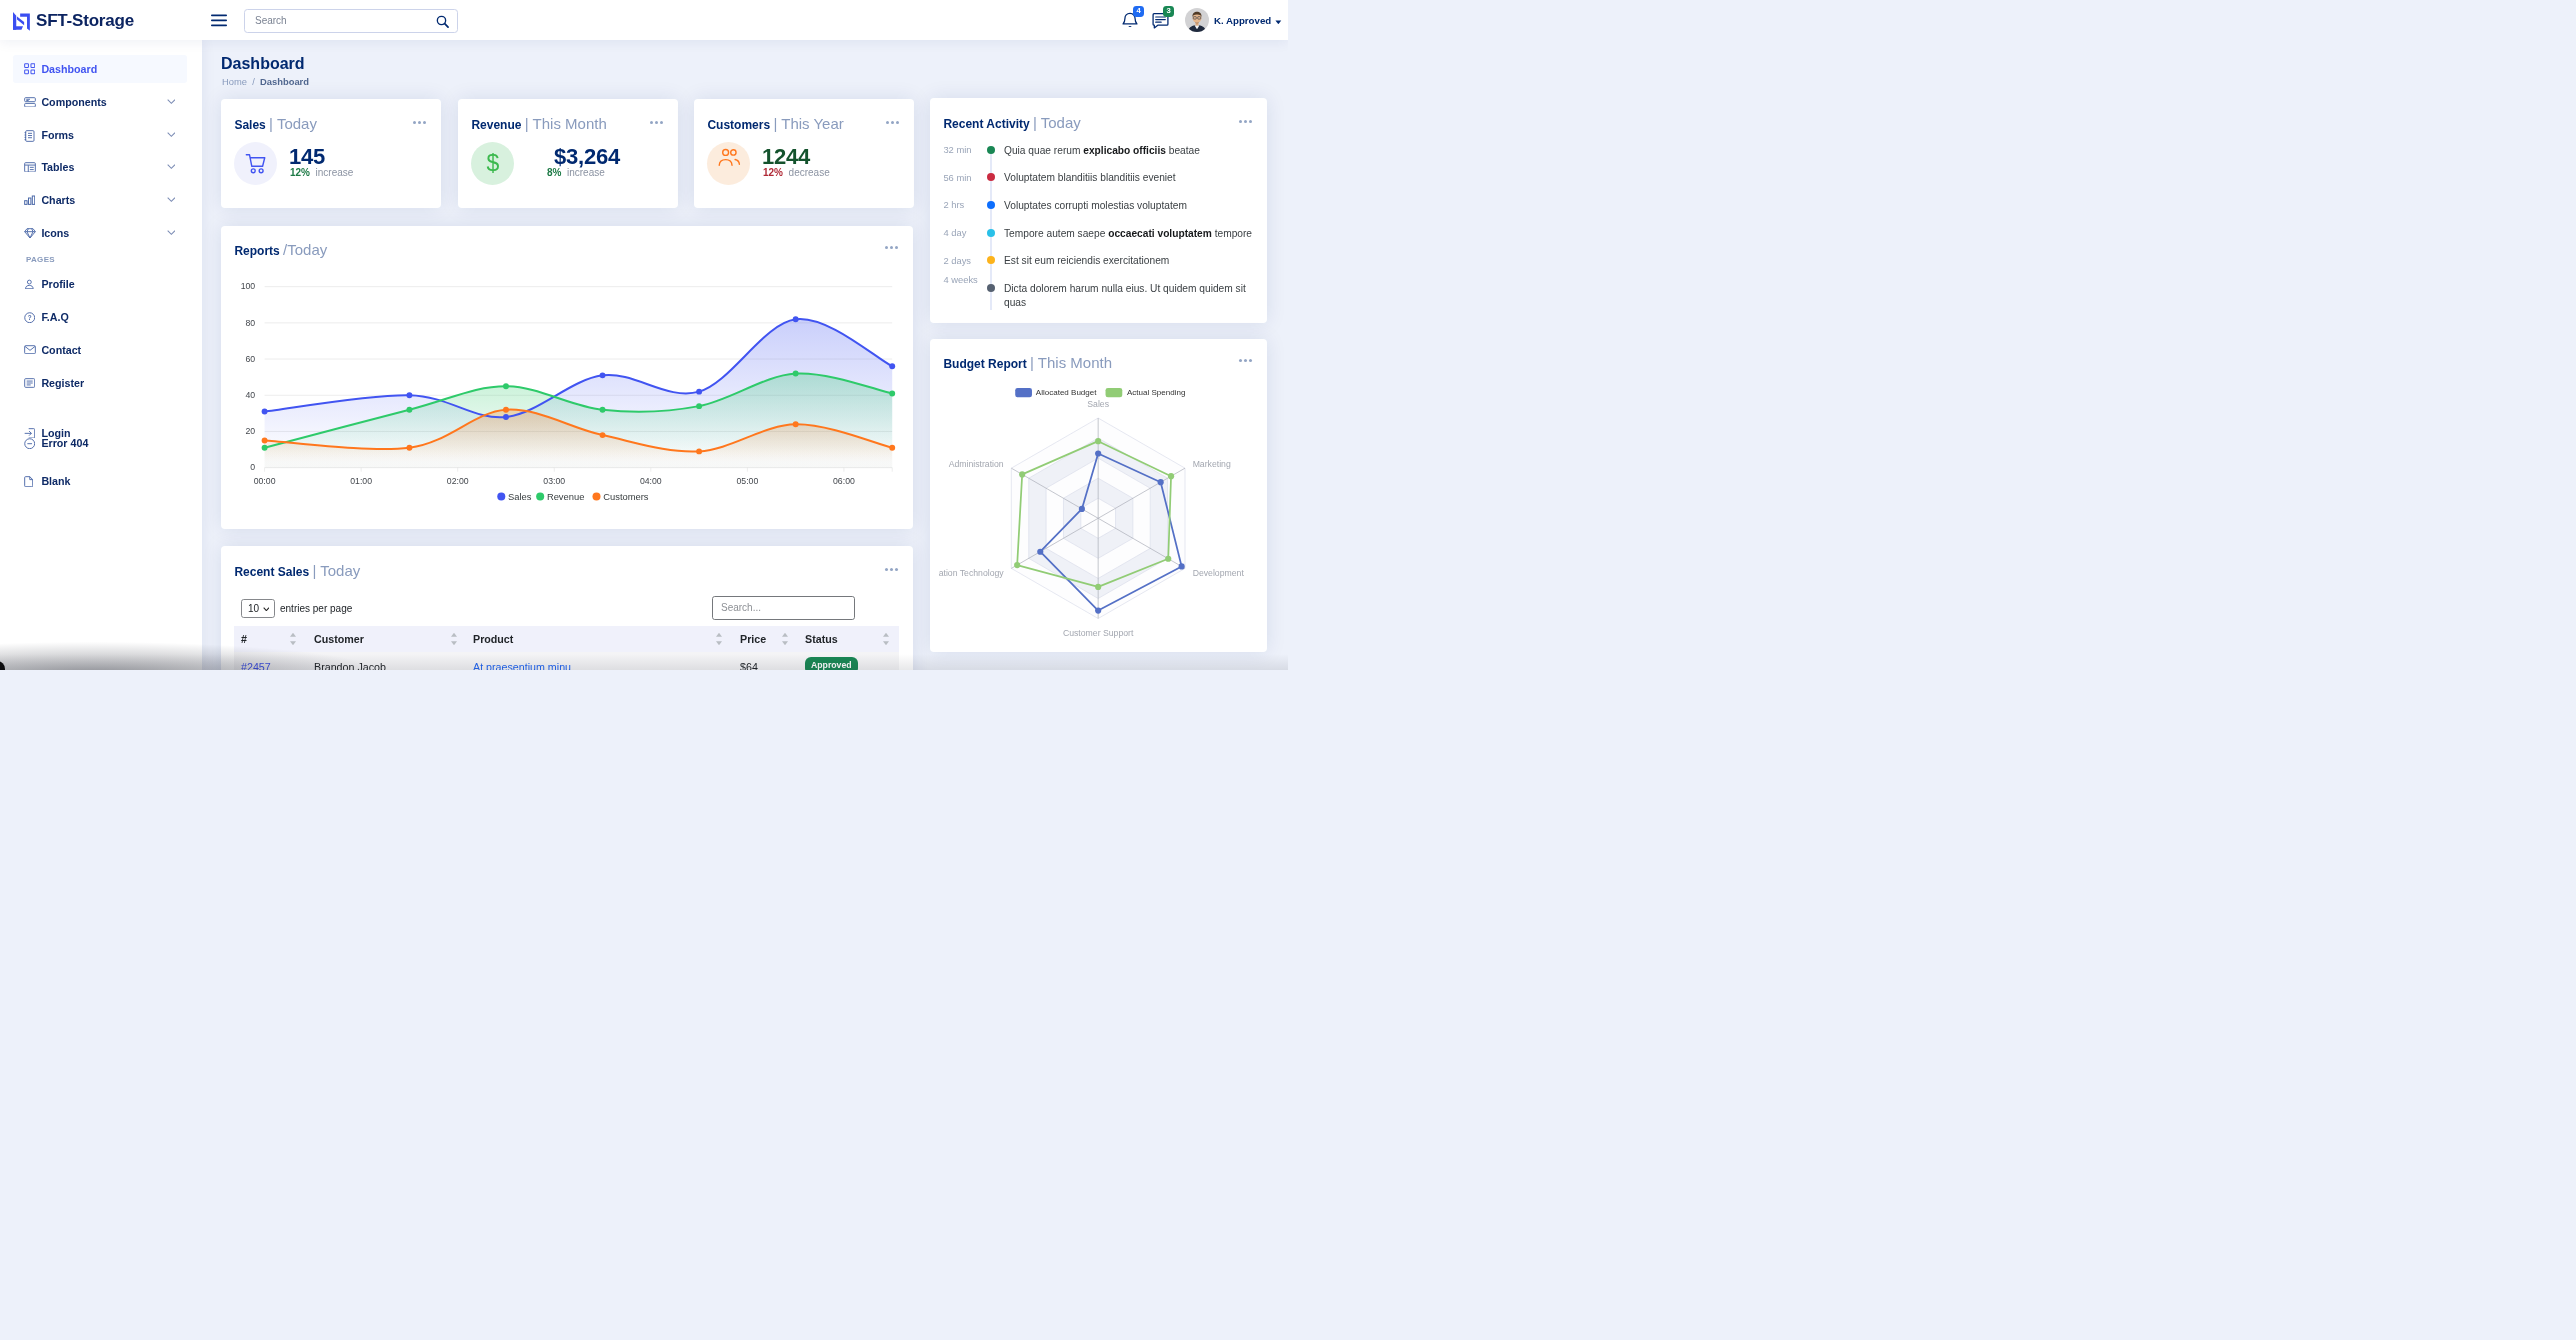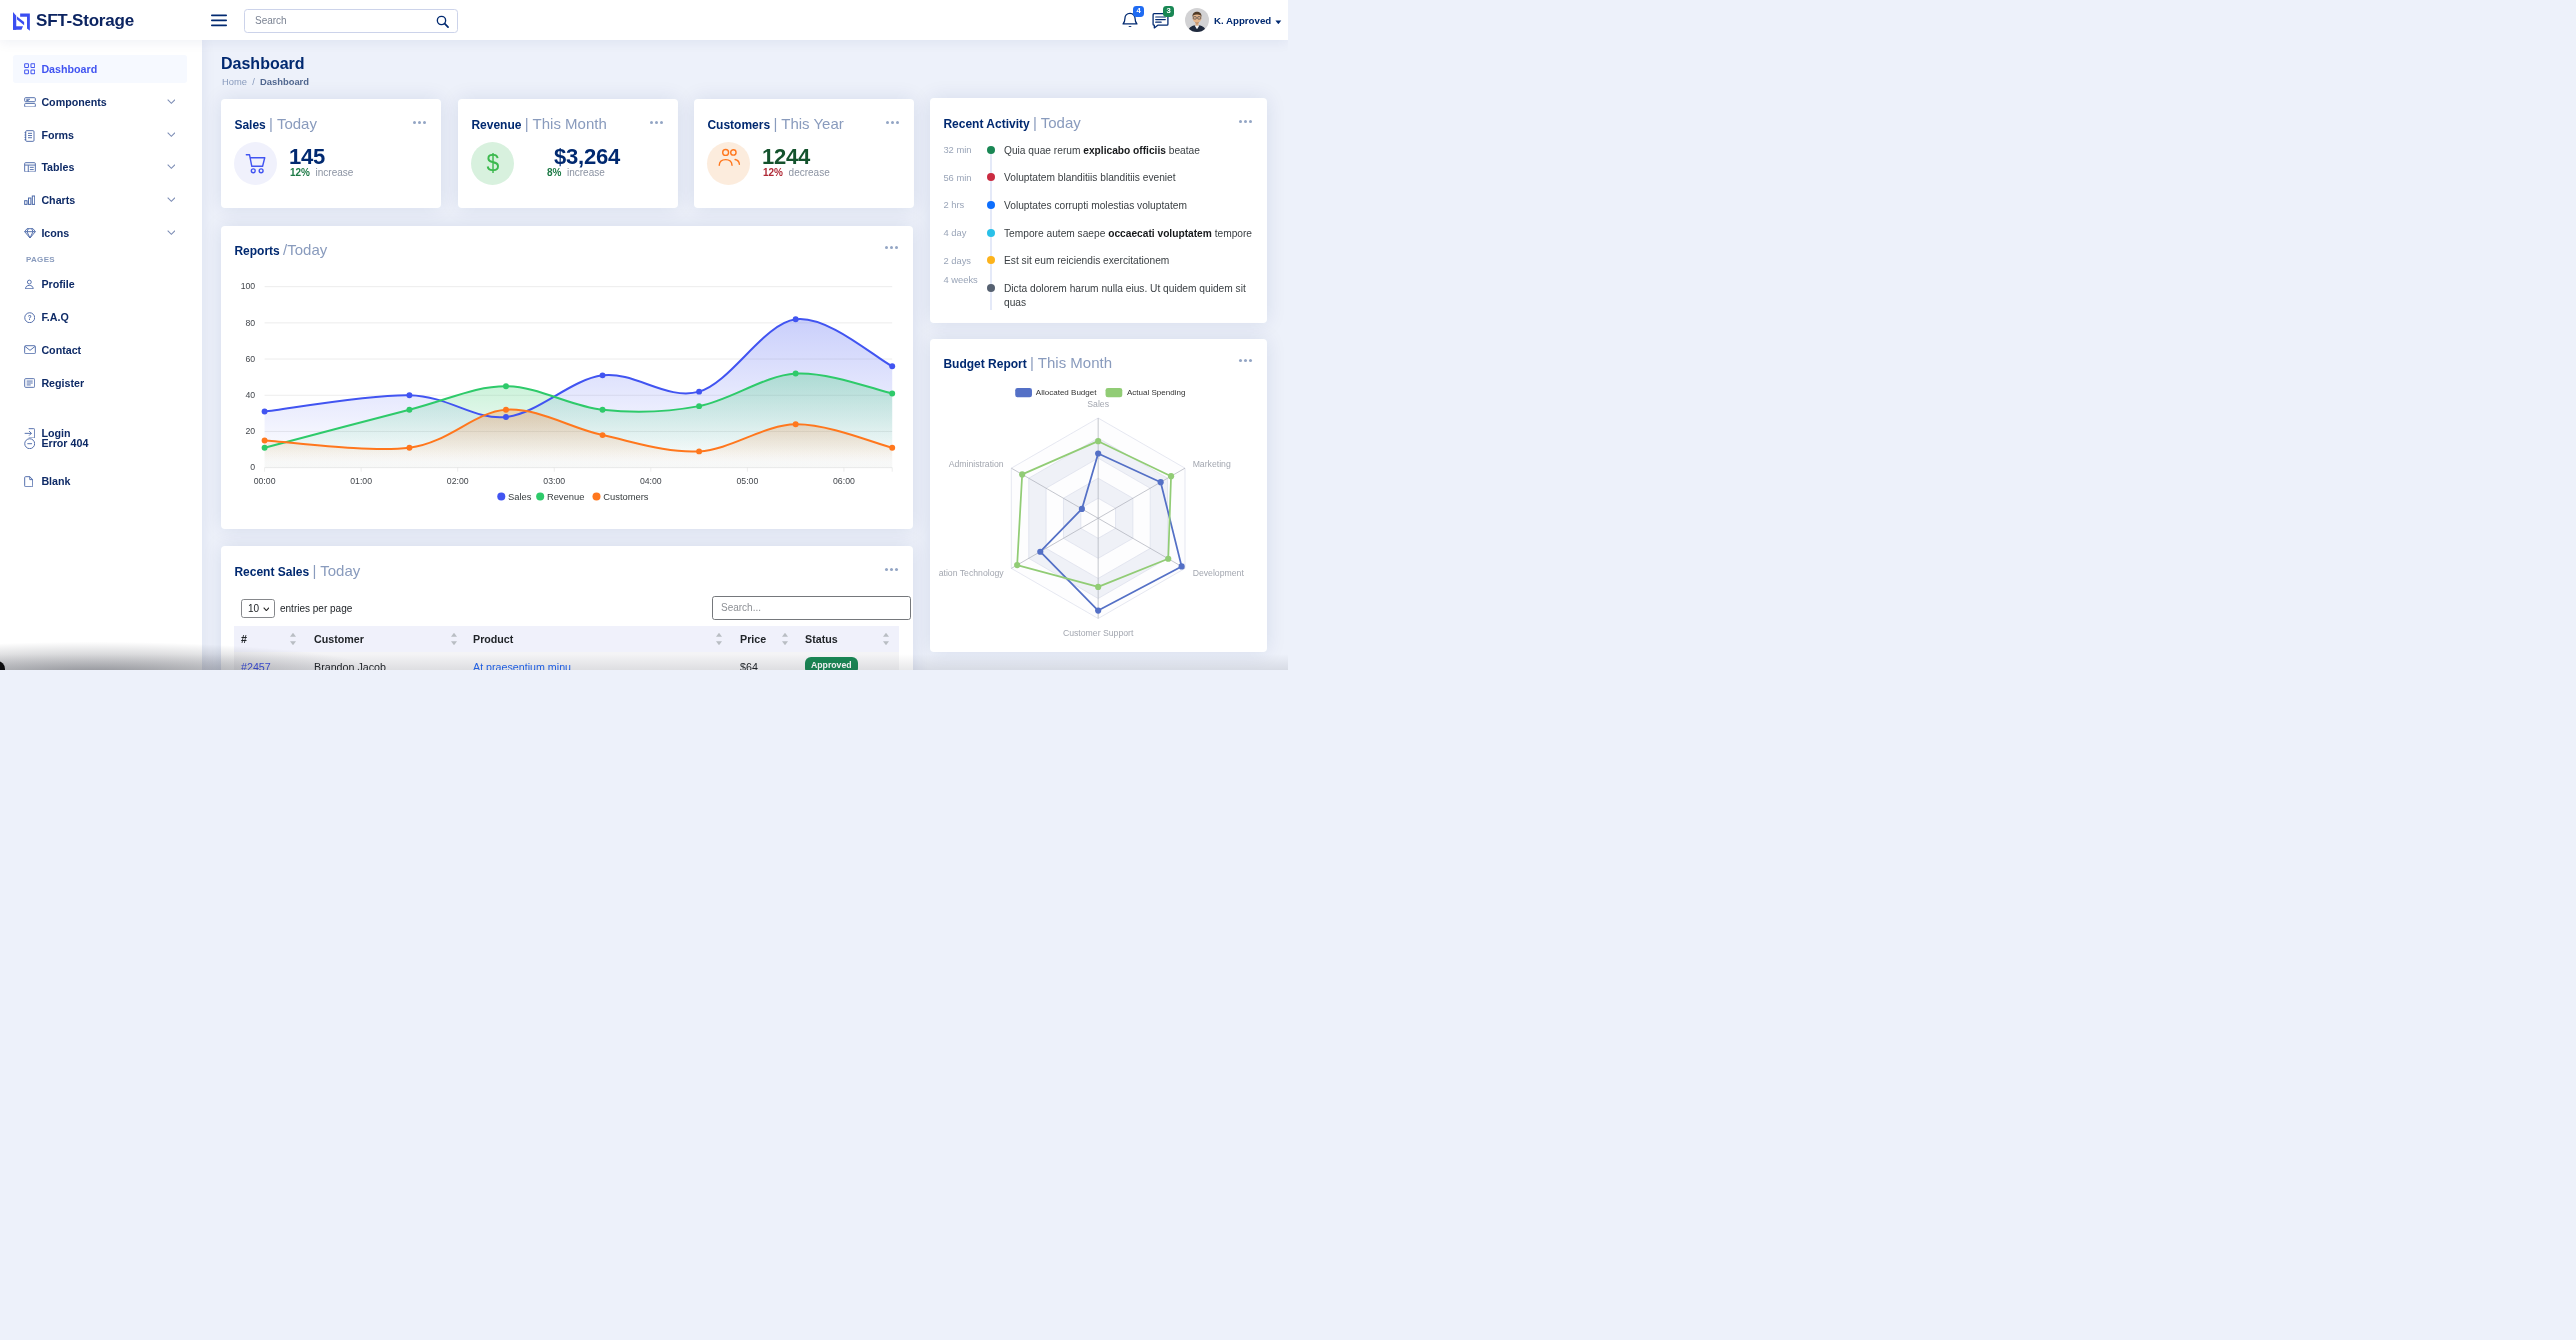--- a/index.html
+++ b/index.html
@@ -394,21 +394,21 @@
   <div class="dots" style="right:15.4px;top:14.8px;"><span></span><span></span><span></span></div>
 
   <div class="abs" style="left:20px;top:53px;width:34px;height:19px;border:0.7px solid #86888c;border-radius:2.7px;background:#fff;">
     <div class="abs" style="left:6px;top:3.4px;font-size:10px;color:#212529;">10</div>
     <svg class="abs" style="right:4.7px;top:6.7px;" width="6.7" height="4.7" viewBox="0 0 10 7">
         <path d="M1 1 L5 5.5 L9 1" fill="none" stroke="#222" stroke-width="1.5"></path>
       </svg>
   </div>
   <div class="abs" style="left:59px;top:57px;font-size:10px;color:#212529;">entries per page</div>
 
-  <div class="abs" style="left:491px;top:50px;width:199px;height:24px;border:1px solid #75787c;border-radius:2.7px;background:#fff;">
+  <div class="abs" style="left:491px;top:50px;width:143px;height:24px;border:1px solid #75787c;border-radius:2.7px;background:#fff;">
     <div class="abs" style="left:8px;top:5.4px;font-size:10px;color:#8d9095;">Search...</div>
   </div>
 
   <div class="abs" style="left:13.4px;top:80px;width:665px;height:26px;background:#f0f1fb;"></div>
   <div class="abs thead" style="left:20px;top:87px;">#</div>
   <div class="abs thead" style="left:93px;top:87px;">Customer</div>
   <div class="abs thead" style="left:252px;top:87px;">Product</div>
   <div class="abs thead" style="left:519px;top:87px;">Price</div>
   <div class="abs thead" style="left:584px;top:87px;">Status</div>
   <svg class="sorter" style="left:68px;top:86px;" viewBox="0 0 12 21" width="8" height="14">

